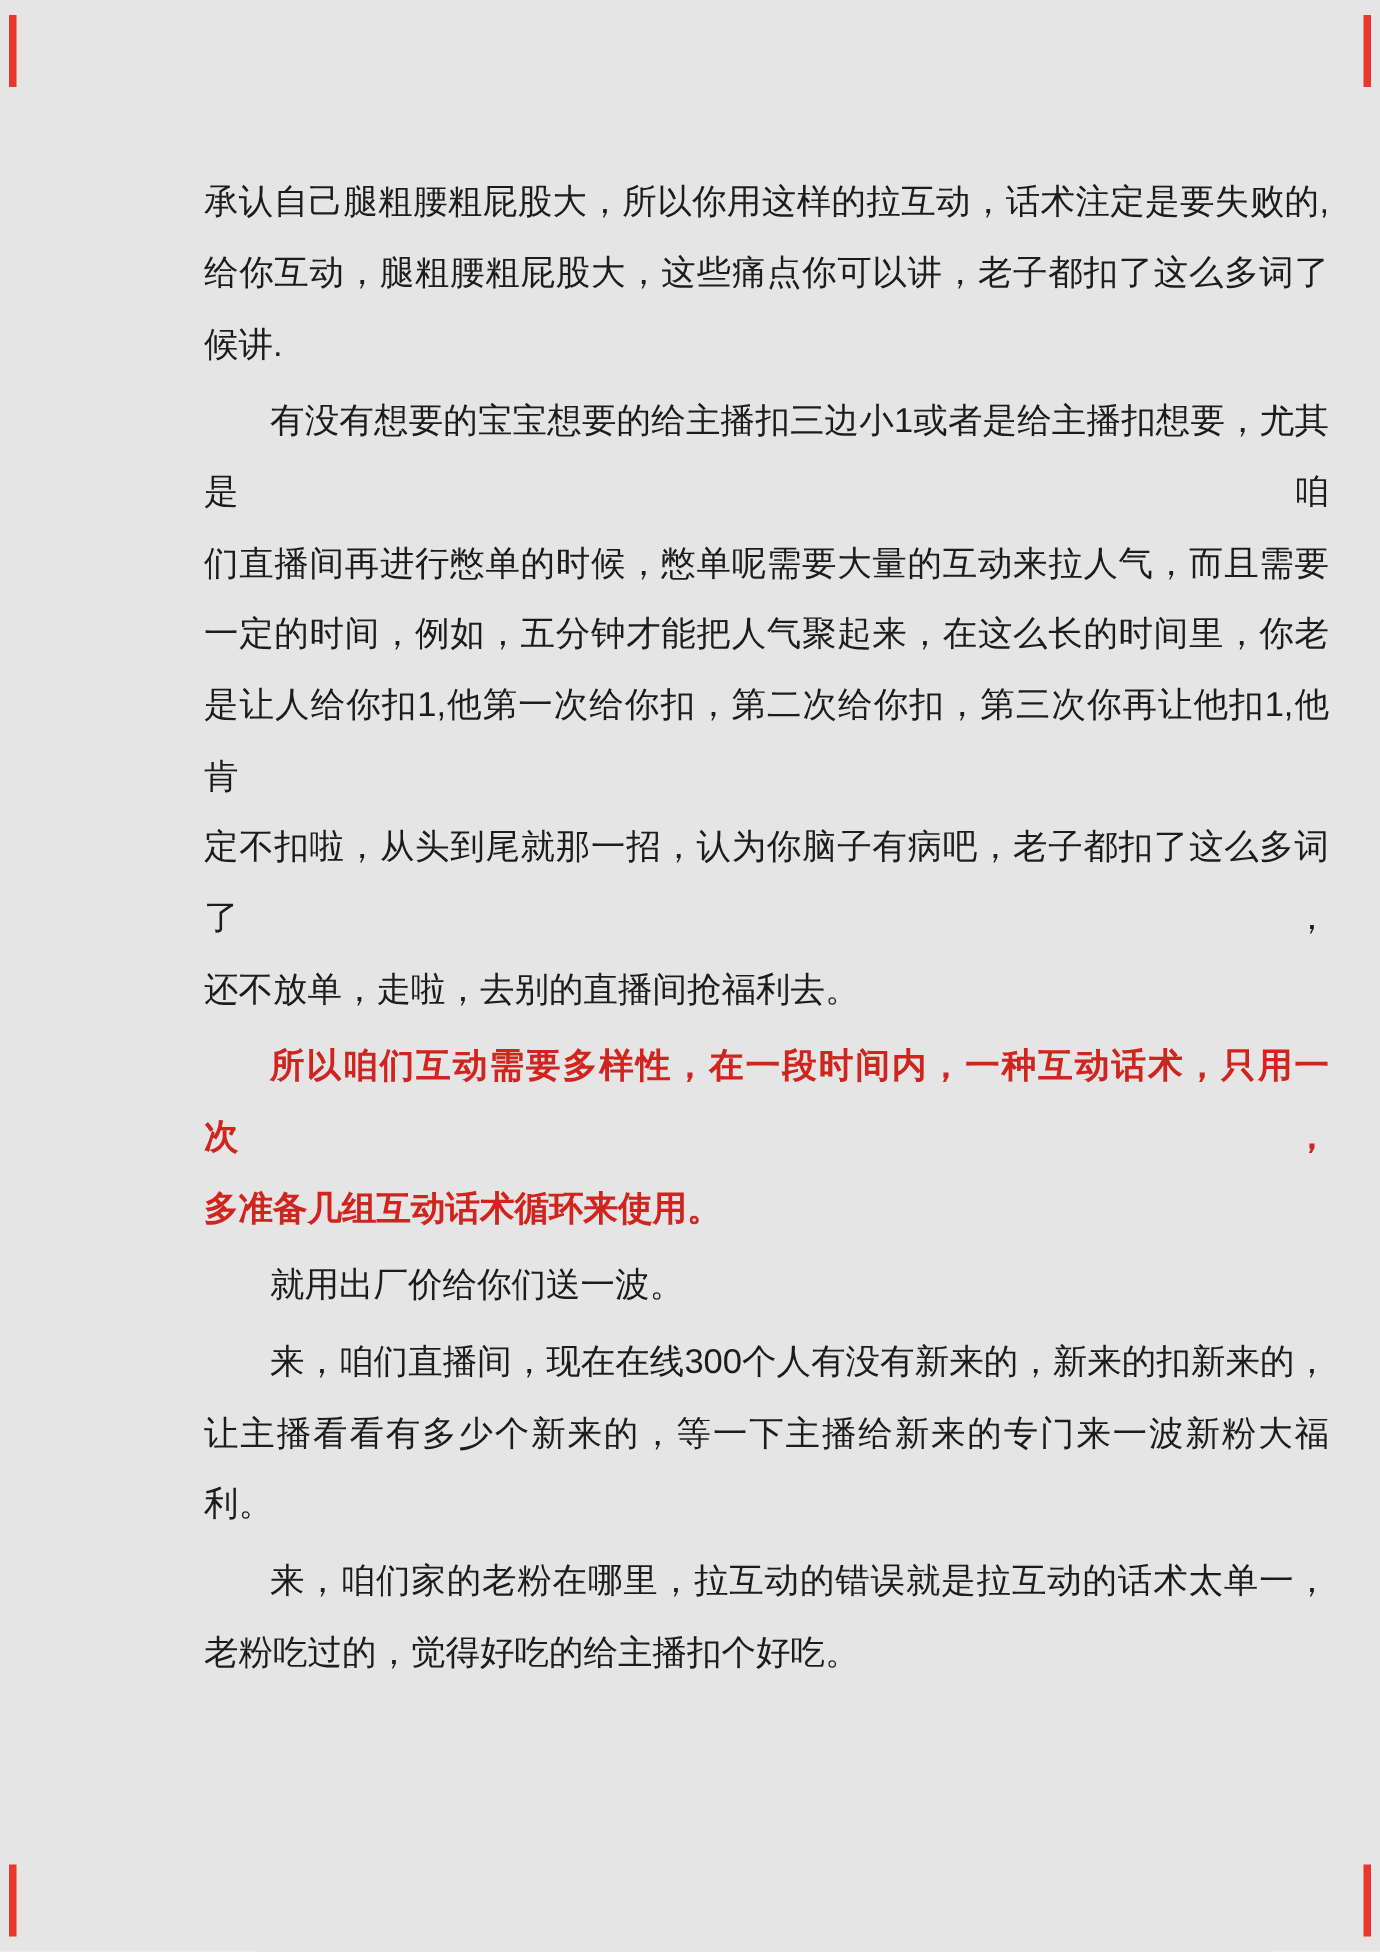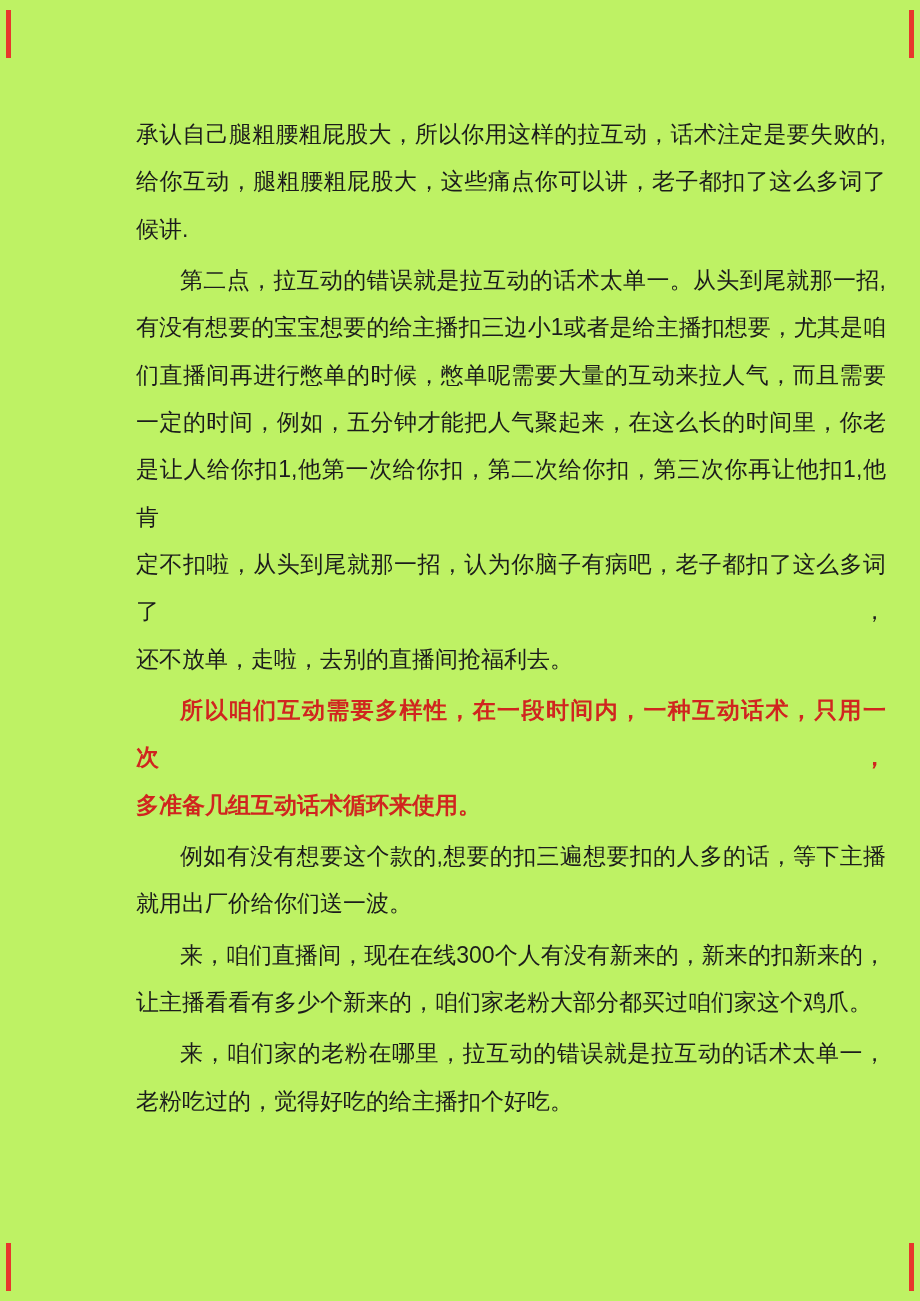--- a/index.html
+++ b/index.html
@@ -5,21 +5,21 @@
   html, body { margin: 0; padding: 0; }
   body {
     width: 920px; height: 1301px;
     background: #ffffff;
     position: relative;
     overflow: hidden;
     font-family: "Liberation Sans", "DejaVu Sans", sans-serif;
   }
   .page {
     position: absolute; inset: 0;
-    background: #bef264;
+    background: #e5e5e5;
   }
   
   .mark {
     position: absolute;
     width: 5px; height: 48px;
     background: #e8372c;
   }
   .mark.tl { left: 6px;  top: 10px; }
   .mark.tr { right: 6px; top: 10px; }
   .mark.bl { left: 6px;  bottom: 10px; }
@@ -56,42 +56,40 @@
 
   <div class="textblock">
 
     <p class="para">
       <span class="ln">承认自己腿粗腰粗屁股大，所以你用这样的拉互动，话术注定是要失败的,</span>
       <span class="ln">给你互动，腿粗腰粗屁股大，这些痛点你可以讲，老子都扣了这么多词了</span>
       <span class="ln end">候讲.</span>
     </p>
 
     <p class="para ind">
-      <span class="ln">第二点，拉互动的错误就是拉互动的话术太单一。从头到尾就那一招,</span>
       <span class="ln">有没有想要的宝宝想要的给主播扣三边小1或者是给主播扣想要，尤其是咱</span>
       <span class="ln">们直播间再进行憋单的时候，憋单呢需要大量的互动来拉人气，而且需要</span>
       <span class="ln">一定的时间，例如，五分钟才能把人气聚起来，在这么长的时间里，你老</span>
       <span class="ln">是让人给你扣1,他第一次给你扣，第二次给你扣，第三次你再让他扣1,他肯</span>
       <span class="ln">定不扣啦，从头到尾就那一招，认为你脑子有病吧，老子都扣了这么多词了，</span>
       <span class="ln end">还不放单，走啦，去别的直播间抢福利去。</span>
     </p>
 
     <p class="para ind red" style="color: rgb(208, 37, 31);">
       <span class="ln">所以咱们互动需要多样性，在一段时间内，一种互动话术，只用一次，</span>
       <span class="ln end">多准备几组互动话术循环来使用。</span>
     </p>
 
     <p class="para ind">
-      <span class="ln">例如有没有想要这个款的,想要的扣三遍想要扣的人多的话，等下主播</span>
       <span class="ln end">就用出厂价给你们送一波。</span>
     </p>
 
     <p class="para ind">
       <span class="ln">来，咱们直播间，现在在线300个人有没有新来的，新来的扣新来的，</span>
-      <span class="ln end">让主播看看有多少个新来的，咱们家老粉大部分都买过咱们家这个鸡爪。</span>
+      <span class="ln end">让主播看看有多少个新来的，等一下主播给新来的专门来一波新粉大福利。</span>
     </p>
 
     <p class="para ind">
       <span class="ln">来，咱们家的老粉在哪里，拉互动的错误就是拉互动的话术太单一，</span>
       <span class="ln end">老粉吃过的，觉得好吃的给主播扣个好吃。</span>
     </p>
 
   </div>
 </div>
 

